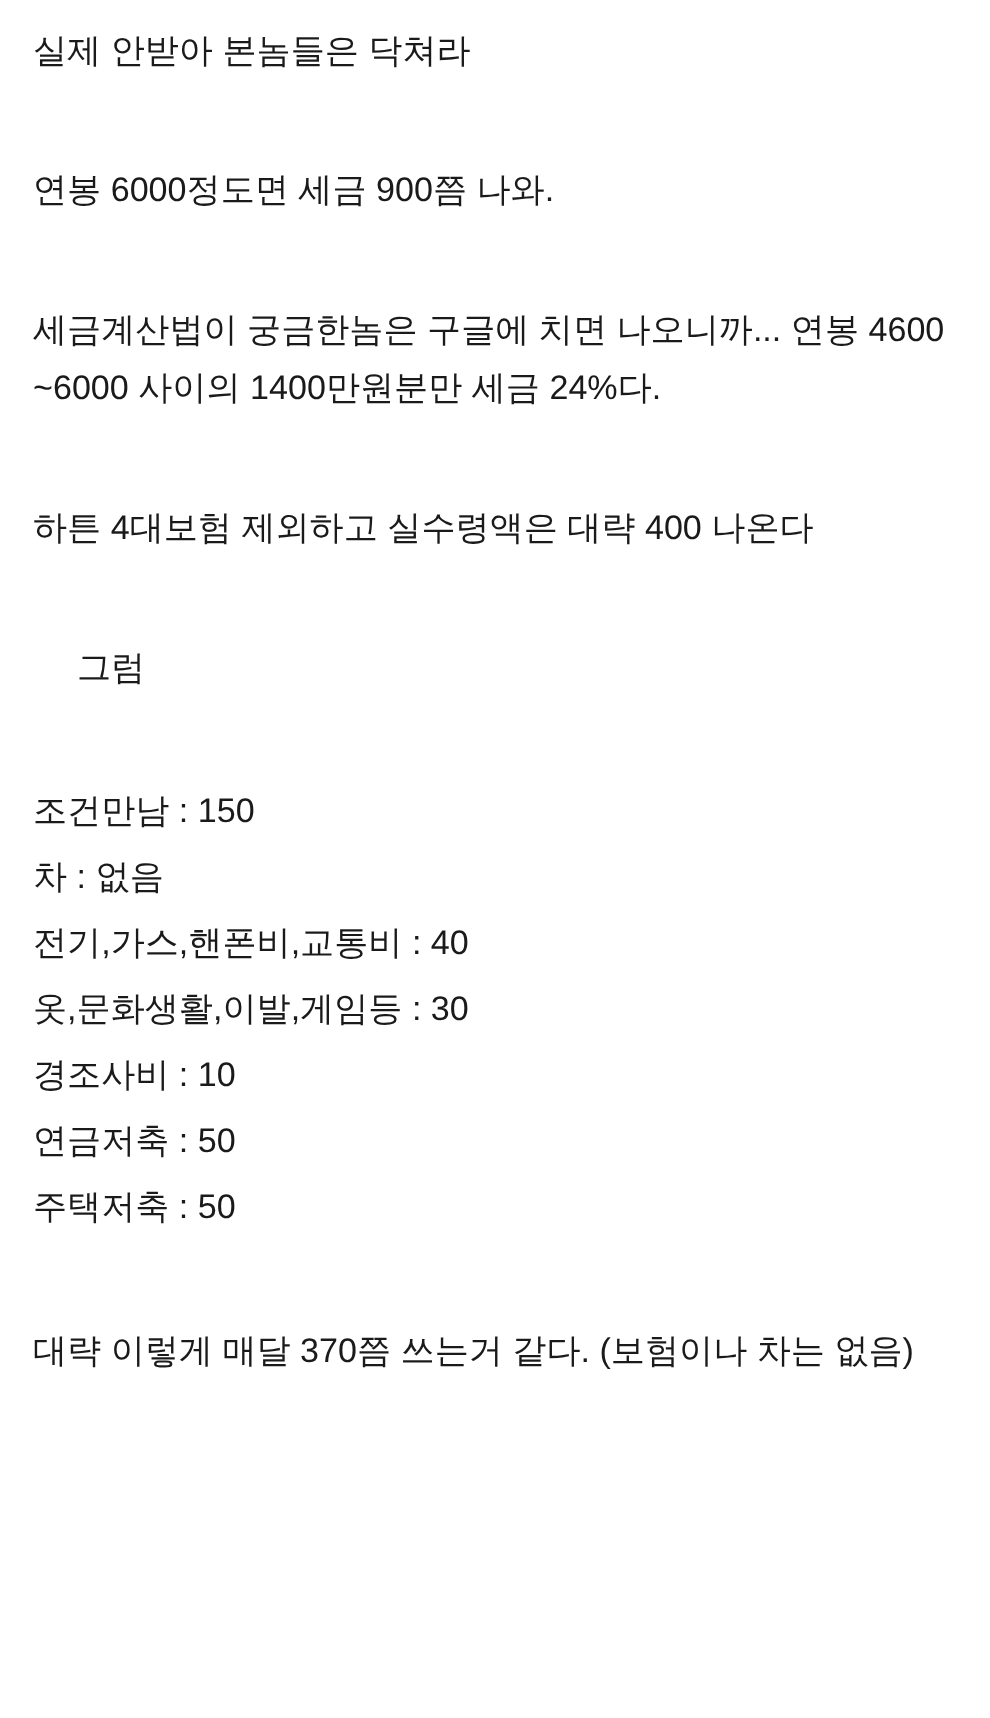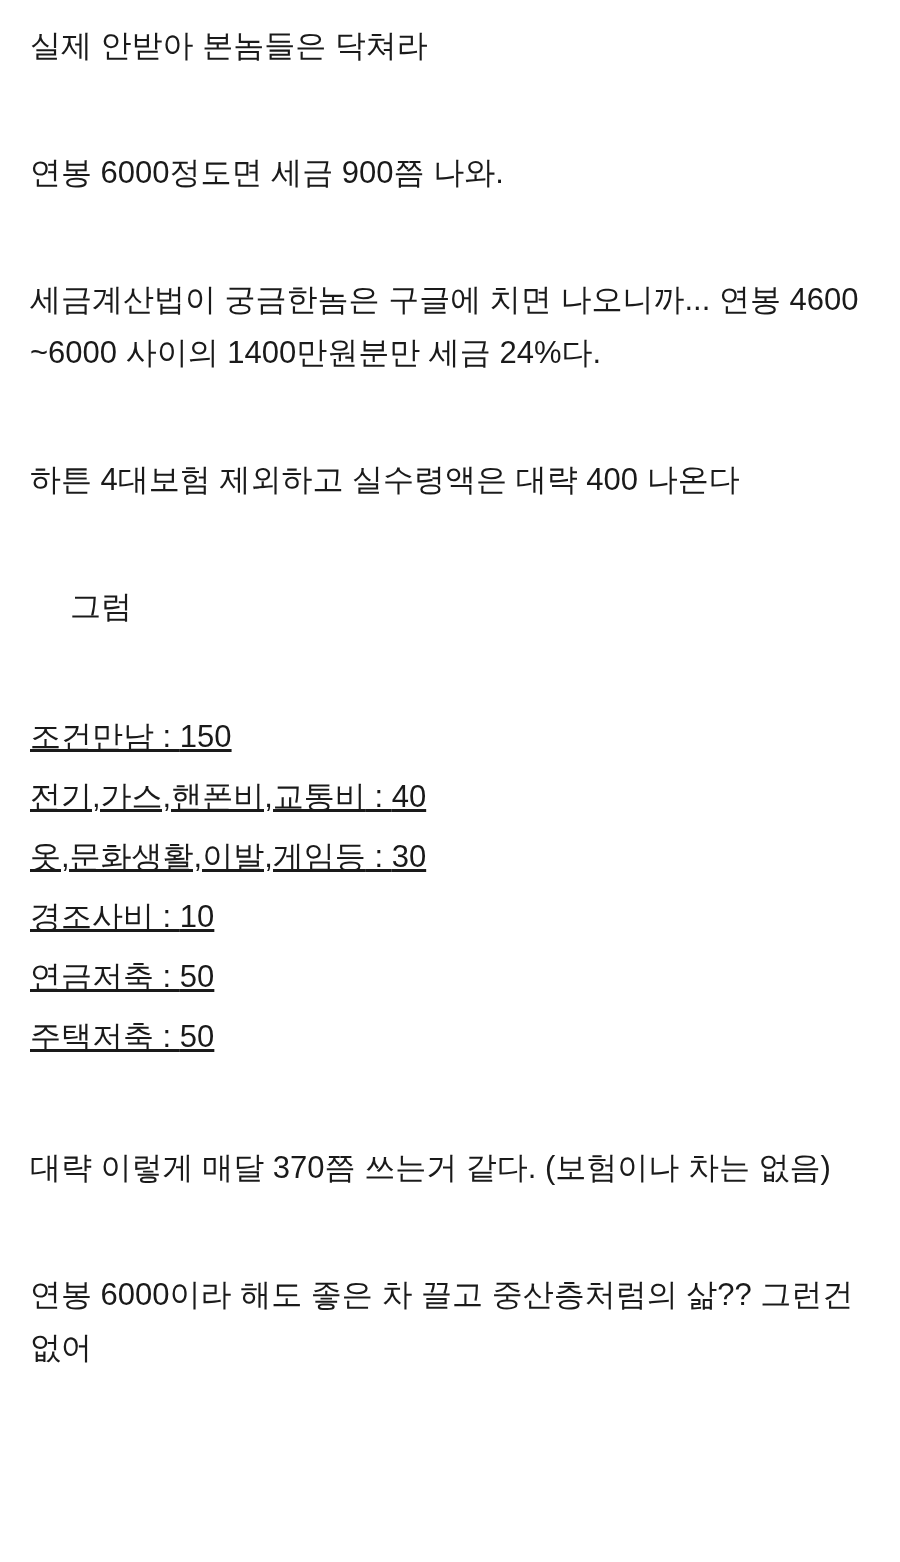--- a/index.html
+++ b/index.html
@@ -25,21 +25,20 @@
     line-height: 53px;
     word-break: break-all;
     white-space: pre-wrap;
   }
   .para.gap-before {
     margin-top: 60px;
     margin-left: 40px;
   }
   .expenses {
     margin: 0 0 74px 0;
-    text-decoration: underline;
   }
   .expense-row {
     margin: 0;
     line-height: 60px;
     word-break: break-all;
     white-space: pre-wrap;
   }
   .closing-last {
     margin-bottom: 0;
   }
@@ -54,24 +53,24 @@
   <p class="para">연봉 6000정도면 세금 900쯤 나와.</p>
 
   <p class="para">세금계산법이 궁금한놈은 구글에 치면 나오니까... 연봉 4600~6000 사이의 1400만원분만 세금 24%다.</p>
 
   <p class="para">하튼 4대보험 제외하고 실수령액은 대략 400 나온다</p>
 
   <p class="para gap-before">그럼</p>
 
   <div class="expenses">
     <p class="expense-row"><span>조건만남</span><span> : </span><span>150</span></p>
+    <p class="expense-row"><span>차</span><span> : </span><span>없음</span></p>
     <p class="expense-row"><span>전기,가스,핸폰비,교통비</span><span> : </span><span>40</span></p>
     <p class="expense-row"><span>옷,문화생활,이발,게임등</span><span> : </span><span>30</span></p>
     <p class="expense-row"><span>경조사비</span><span> : </span><span>10</span></p>
     <p class="expense-row"><span>연금저축</span><span> : </span><span>50</span></p>
     <p class="expense-row"><span>주택저축</span><span> : </span><span>50</span></p>
   </div>
 
   <p class="para">대략 이렇게 매달 370쯤 쓰는거 같다. (보험이나 차는 없음)</p>
 
-  <p class="para closing-last">연봉 6000이라 해도 좋은 차 끌고 중산층처럼의 삶?? 그런건 없어</p>
 
 </div>
 
 </body></html>

